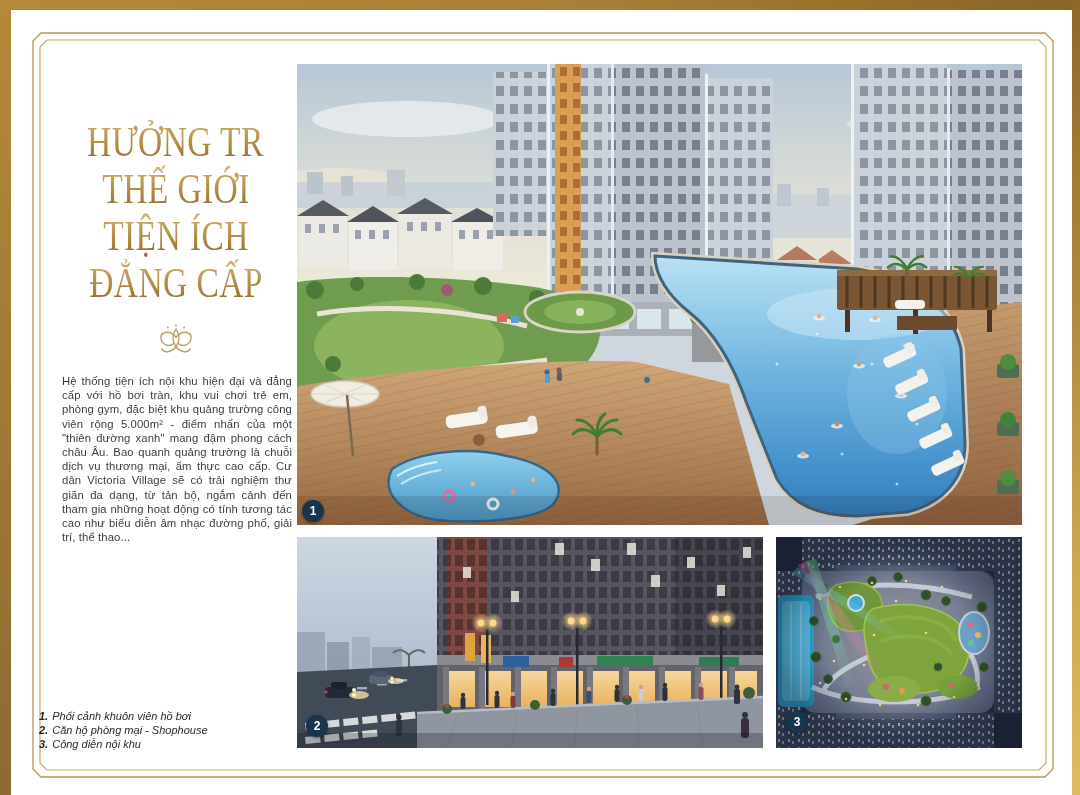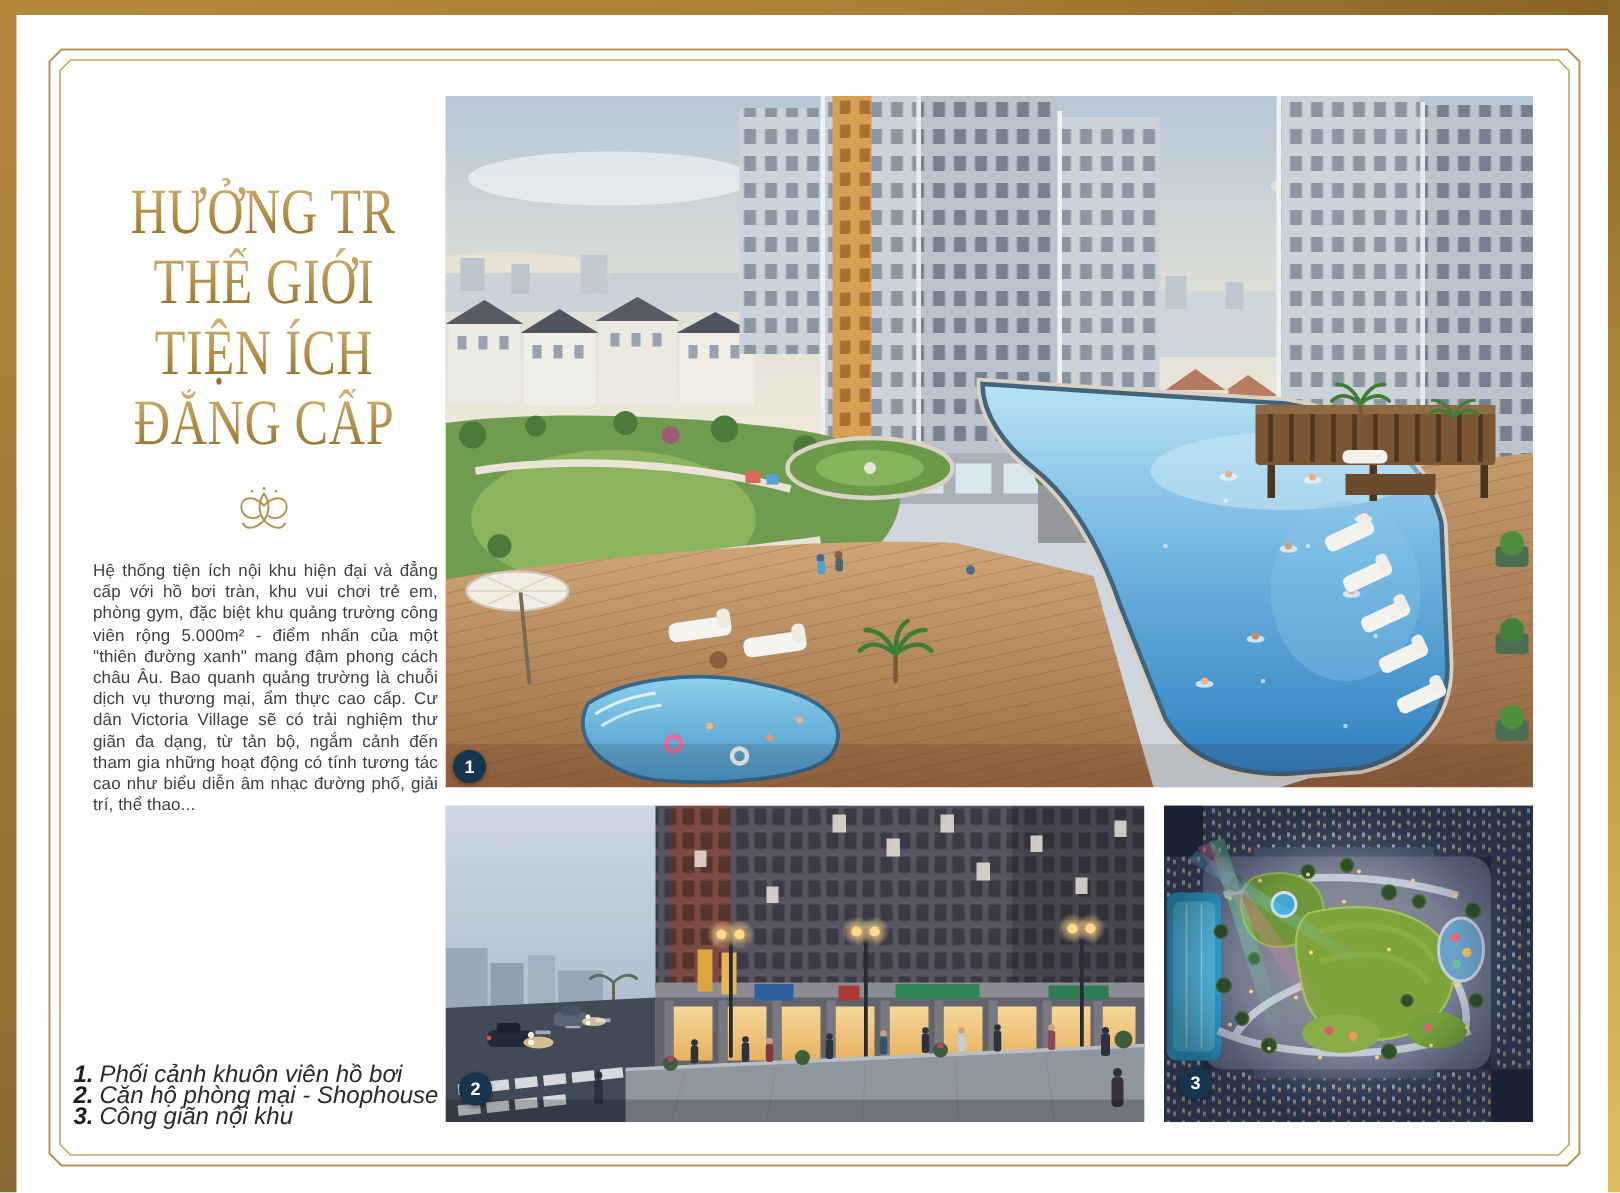--- a/index.html
+++ b/index.html
@@ -27,22 +27,22 @@
     -webkit-background-clip:text;background-clip:text;
     -webkit-text-fill-color:transparent;
     letter-spacing:0.5px;
   }
   .ornament-wrap{margin-top:16px;display:flex;justify-content:center;}
   .paragraph{
     position:absolute;left:62px;top:374px;width:230px;
     font-size:11.3px;line-height:14.2px;color:#3d3d3d;
     text-align:justify;text-justify:inter-word;letter-spacing:0.1px;
   }
-  .captions{position:absolute;left:49px;top:710px;width:240px;
-    font-size:16px;line-height:13.8px;color:#2a2a2a;}
+  .captions{position:absolute;left:39px;top:710px;width:240px;
+    font-size:11px;line-height:13.8px;color:#2a2a2a;}
   .caption-row{white-space:nowrap;}
   .caption-num{font-weight:700;font-style:italic;margin-right:4px;color:#1f1f1f;}
   .caption-text{font-style:italic;}
   
   .photo{position:absolute;overflow:hidden;background:#cfd6dd;}
   .photo svg{display:block;}
   .photo-hero{left:297px;top:64px;width:725px;height:461px;}
   .photo-shophouse{left:297px;top:537px;width:466px;height:211px;}
   .photo-park{left:776px;top:537px;width:246px;height:211px;}
   
@@ -89,21 +89,21 @@
 <div class="paragraph">Hệ thống tiện ích nội khu hiện đại và đẳng cấp với hồ bơi tràn, khu vui chơi trẻ em, phòng gym, đặc biệt khu quảng trường công viên rộng 5.000m² - điểm nhấn của một "thiên đường xanh" mang đậm phong cách châu Âu. Bao quanh quảng trường là chuỗi dịch vụ thương mại, ẩm thực cao cấp. Cư dân Victoria Village sẽ có trải nghiệm thư giãn đa dạng, từ tản bộ, ngắm cảnh đến tham gia những hoạt động có tính tương tác cao như biểu diễn âm nhạc đường phố, giải trí, thể thao...</div>
 
 <div class="captions">
   <div class="caption-row">
     <span class="caption-num">1.</span><span class="caption-text">Phối cảnh khuôn viên hồ bơi</span>
   </div>
   <div class="caption-row">
     <span class="caption-num">2.</span><span class="caption-text">Căn hộ phòng mại - Shophouse</span>
   </div>
   <div class="caption-row">
-    <span class="caption-num">3.</span><span class="caption-text">Công giãn nội khu</span>
+    <span class="caption-num">3.</span><span class="caption-text">Công diễn nội khu</span>
   </div>
 </div>
 
 <div class="photo photo-hero">
   <svg width="725" height="461" viewBox="0 0 725 461">
     <defs>
       <linearGradient id="skyG" x1="0" y1="0" x2="0" y2="1">
         <stop offset="0" stop-color="#b7c7d6"></stop>
           <stop offset="0.6" stop-color="#dfe0d6"></stop>
           <stop offset="1" stop-color="#eee9da"></stop>

